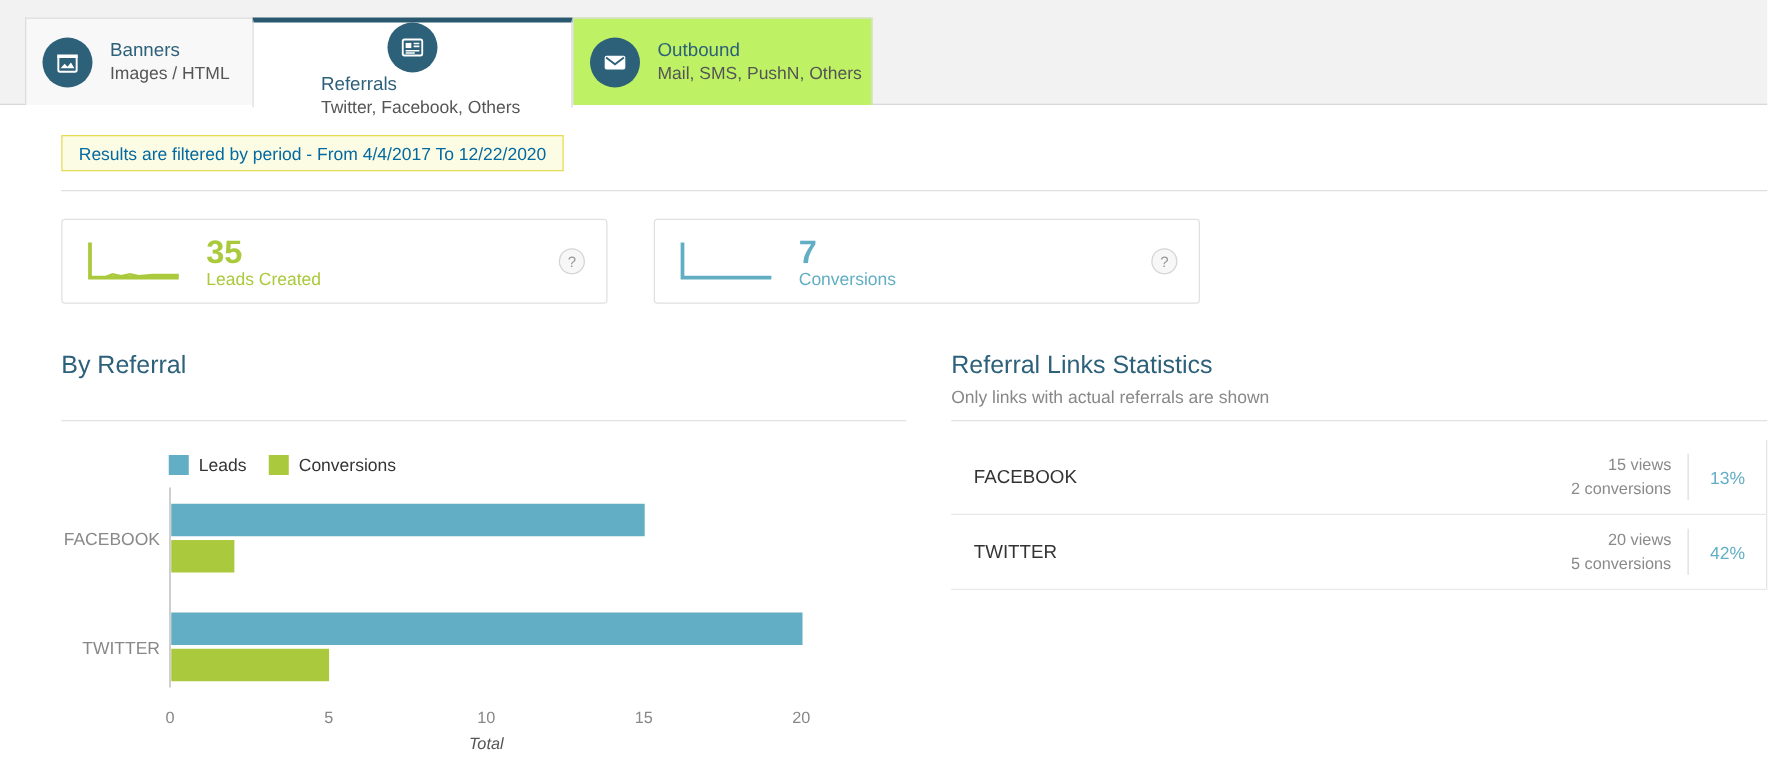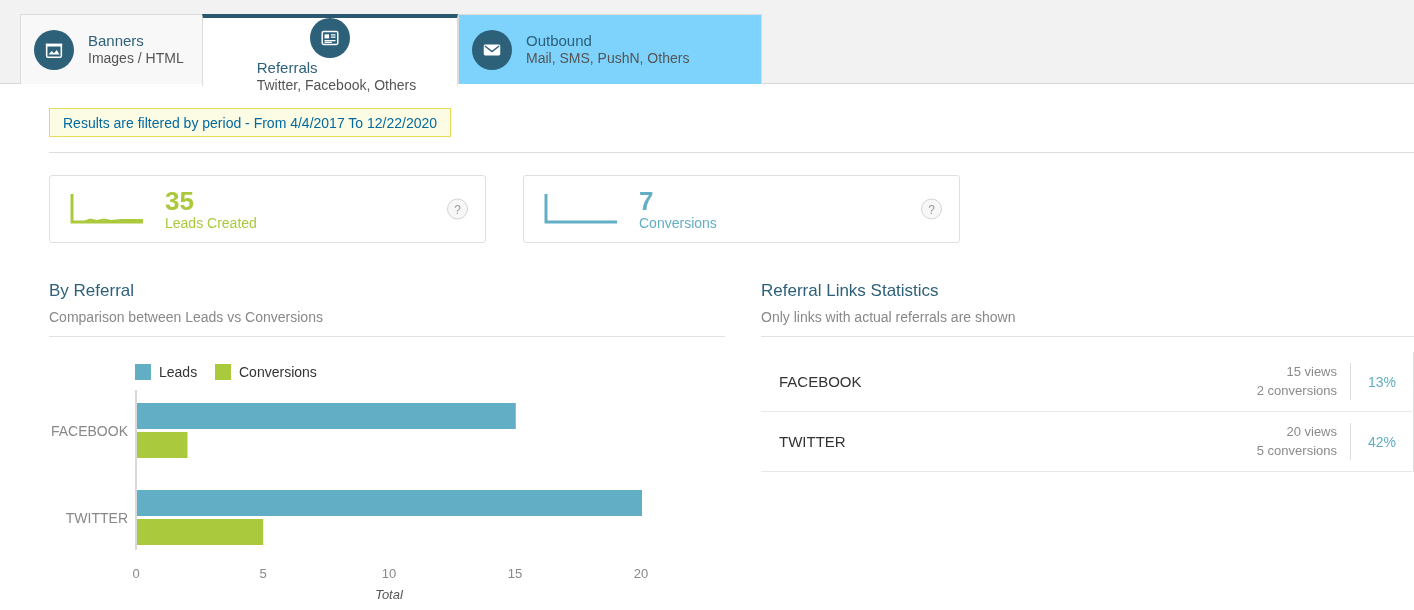--- a/index.html
+++ b/index.html
@@ -39,21 +39,21 @@
   .tab.active {
     background: #ffffff;
     border-top: 4px solid #2a586e;
     border-left: 1px solid #dcdcdc;
     border-right: 1px solid #dcdcdc;
     height: 72px;
     z-index: 3;
   }
   #tab-0 { left: 20px;  width: 188px; }
   #tab-1 { left: 202px; width: 256px; flex-direction: column; }
-  #tab-2 { left: 458px; width: 304px; background: #7dd3fc; }
+  #tab-2 { left: 458px; width: 240px; background: #bef264; }
   .tab-icon {
     width: 40px; height: 40px;
     border-radius: 50%;
     background: #2d6079;
     display: flex;
     align-items: center;
     justify-content: center;
     flex: 0 0 40px;
     margin-right: 14px;
   }
@@ -128,21 +128,21 @@
     font-size: 12px;
     display: flex;
     align-items: center;
     justify-content: center;
     cursor: pointer;
   }
 
   
   .section-title {
     position: absolute;
-    font-size: 17px;
+    font-size: 20px;
     color: #2d6079;
   }
   .section-sub {
     position: absolute;
     font-size: 14px;
     color: #888888;
   }
   .section-rule {
     position: absolute;
     height: 1px;
@@ -278,21 +278,20 @@
       </svg>
     </span>
     <span class="kpi-body">
       <div class="kpi-value">7</div>
       <div class="kpi-label">Conversions</div>
     </span>
     <span class="kpi-help">?</span>
   </div>
 
   <div class="section-title" id="left-title">By Referral</div>
-  <div class="section-sub" id="left-sub">Comparison between Leads vs Conversions</div>
   <div class="section-rule" id="left-rule"></div>
 
   <div class="section-title" id="right-title">Referral Links Statistics</div>
   <div class="section-sub" id="right-sub">Only links with actual referrals are shown</div>
   <div class="section-rule" id="right-rule"></div>
 
   <div class="chart">
     <svg width="676" height="258" viewBox="0 0 676 258">
 
       <rect x="86" y="12" width="16" height="16" fill="#62aec4"></rect>

